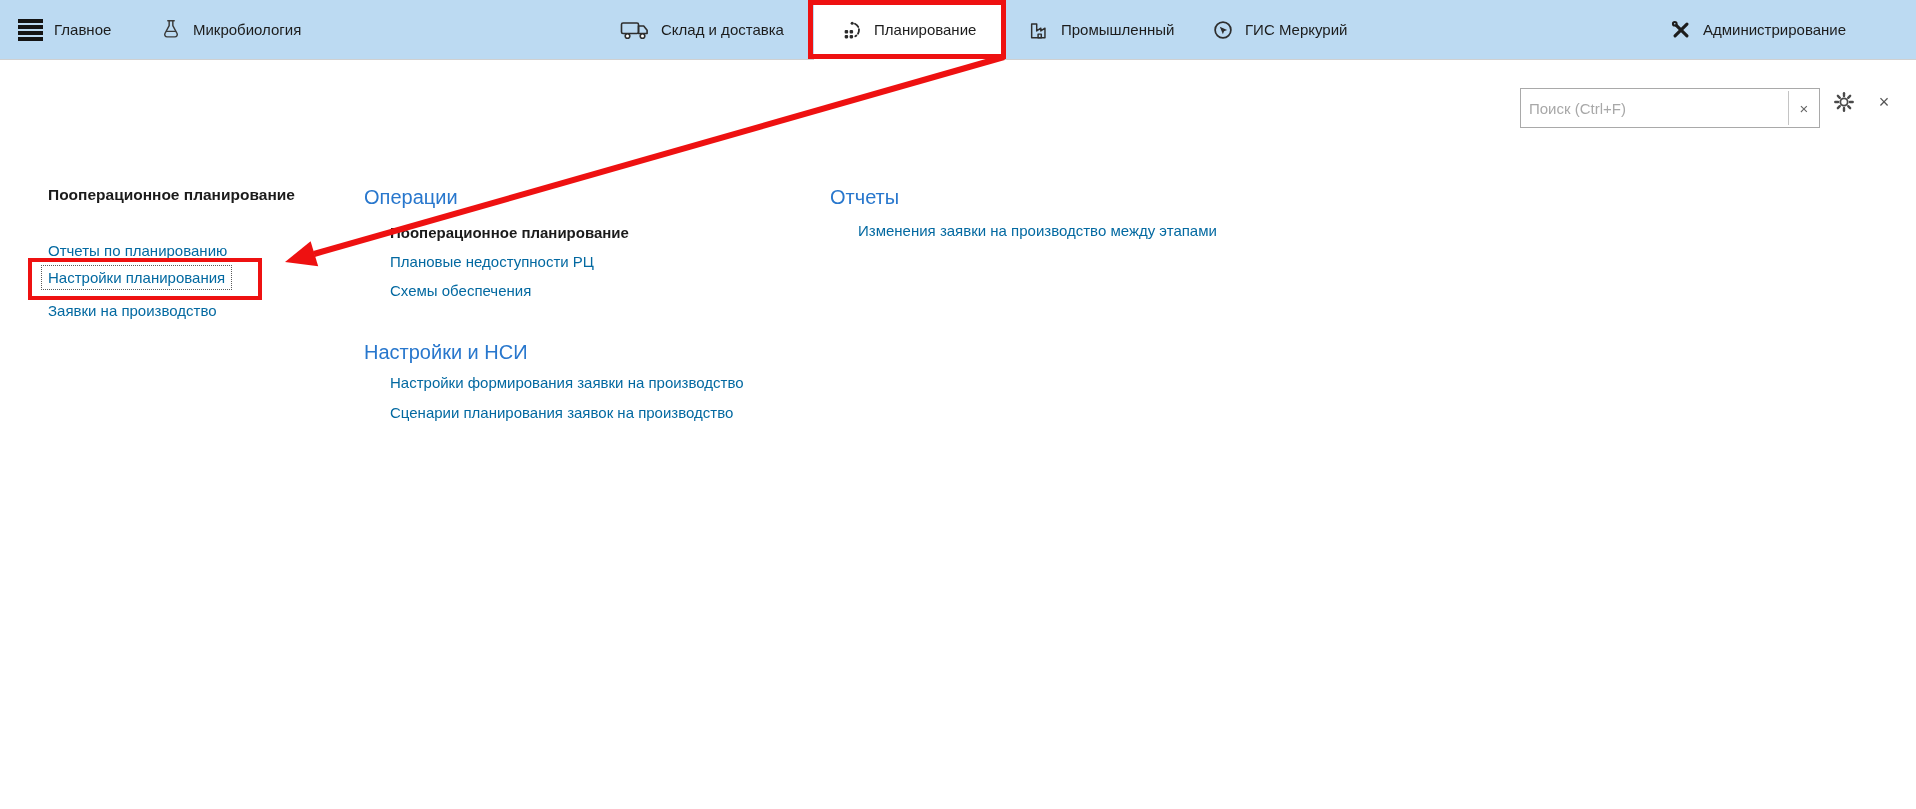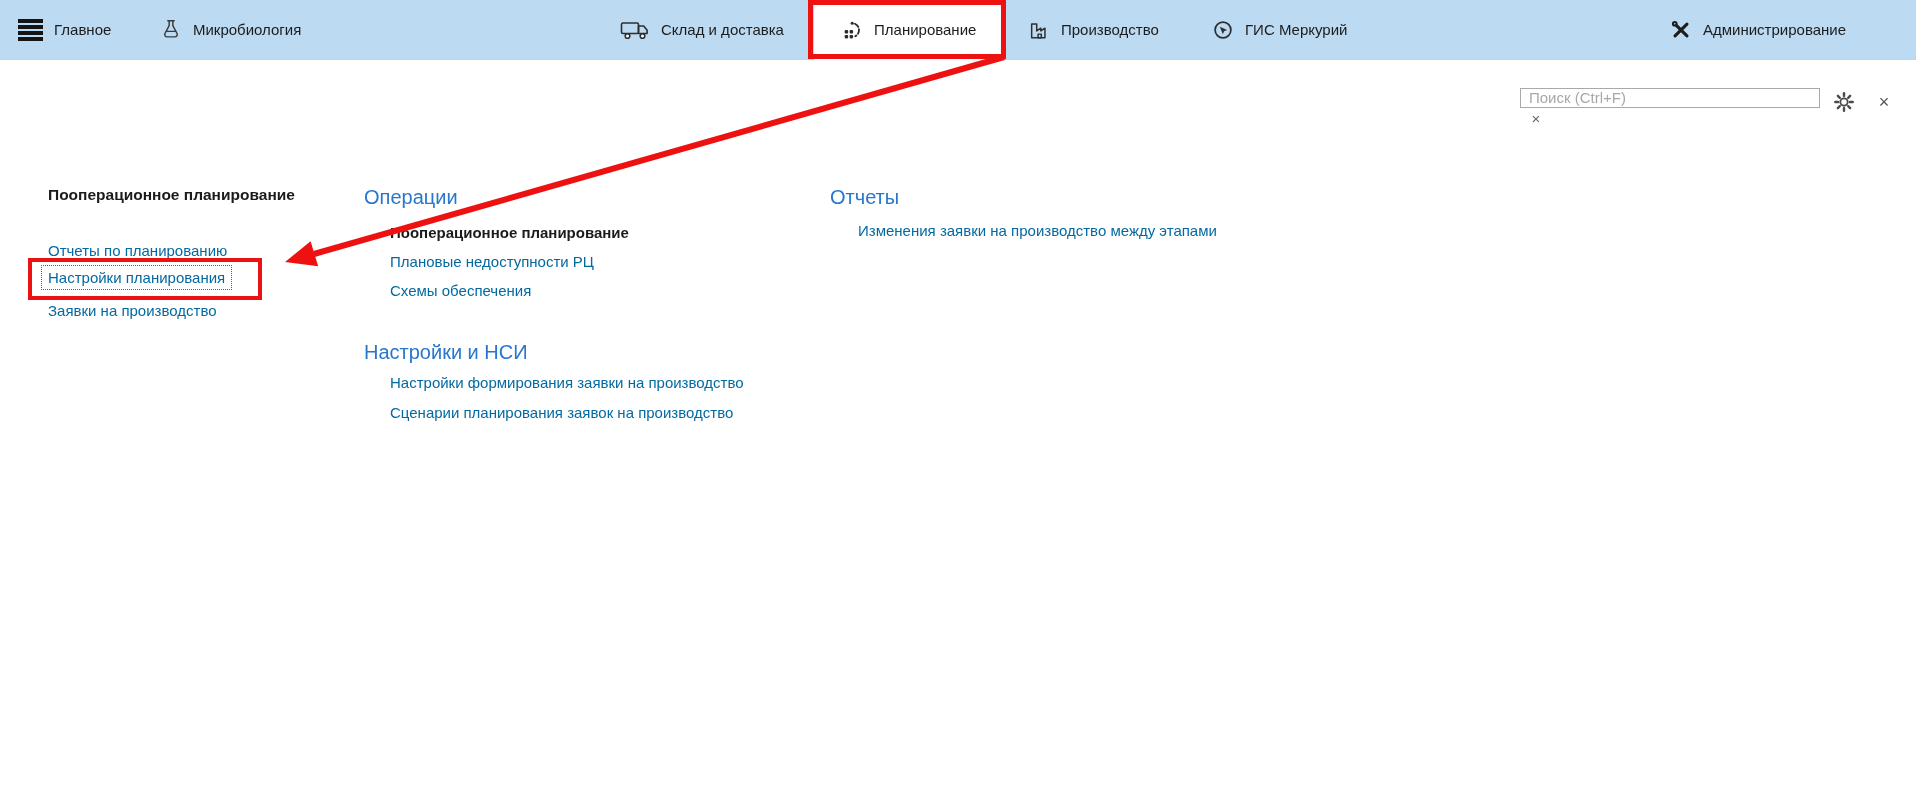--- a/index.html
+++ b/index.html
@@ -14,22 +14,22 @@
   .nav-item { position:absolute; top:0; height:60px; display:flex; align-items:center;
               gap:11px; font-size:15px; color:#1c1c1c; z-index:2; cursor:default; }
   .nav-item .label { line-height:18px; }
   .nav-item svg { display:block; }
   .hamburger { position:absolute; left:18px; top:0; height:60px; display:flex;
                align-items:center; z-index:2; }
   .hamburger .bars { display:flex; flex-direction:column; gap:2.5px; }
   .hamburger .bars i { display:block; width:25px; height:3.6px; background:#141414; }
 
   
-  .searchbox { position:absolute; left:1520px; top:88px; width:300px; height:20px;
-               border:1px solid #a9a9a9; background:#fff; display:flex; align-items:stretch; z-index:2;flex-direction:column; }
+  .searchbox { position:absolute; left:1520px; top:88px; width:300px; height:40px;
+               border:1px solid #a9a9a9; background:#fff; display:flex; align-items:stretch; z-index:2; }
   .searchbox input { flex:1; border:none; outline:none; font-size:15px; color:#333;
                      padding:0 8px; font-family:"Liberation Sans", sans-serif; background:transparent; }
   .searchbox input::placeholder { color:#a8a8a8; }
   .searchbox .divider { width:1px; background:#c4c4c4; margin:2px 0; }
   .searchbox .clear-btn { width:30px; display:flex; align-items:center; justify-content:center;
                           font-size:15px; color:#666; cursor:default; }
   .icon-btn { position:absolute; z-index:2; display:flex; align-items:center;
               justify-content:center; color:#4a4a4a; }
   .gear-btn { left:1832px; top:90px; width:24px; height:24px; }
   .close-btn { left:1872px; top:90px; width:24px; height:24px; font-size:18px; color:#555; }
@@ -95,21 +95,21 @@
       <path d="M15.2 5.2 a 7.6 7.6 0 0 1 0.4 13.6" fill="none" stroke="#2b2b2b" stroke-width="2" stroke-linecap="round" stroke-dasharray="5 2.6"></path>
     </svg>
     <span class="label">Планирование</span>
   </div>
 
   <div class="nav-item" style="left:1028px">
     <svg width="22" height="22" viewBox="0 0 24 24" fill="none" stroke="#2e2e2e" stroke-width="1.6" stroke-linejoin="round">
       <path d="M4 20.5 V5.5 h5.5 V13 l4.5 -3 v3 l4.5 -3 v10.5 z"></path>
       <rect x="11" y="16.5" width="3.5" height="4"></rect>
     </svg>
-    <span class="label">Производство</span>
+    <span class="label">Промышленный</span>
   </div>
 
   <div class="nav-item" style="left:1212px">
     <svg width="22" height="22" viewBox="0 0 24 24">
       <circle cx="12" cy="12" r="8.6" fill="none" stroke="#2e2e2e" stroke-width="1.9"></circle>
       <path d="M8.5 8.5 l8 3.6 -3.4 1.2 -1.2 3.4 z" fill="#2e2e2e"></path>
     </svg>
     <span class="label">ГИС Меркурий</span>
   </div>
 

